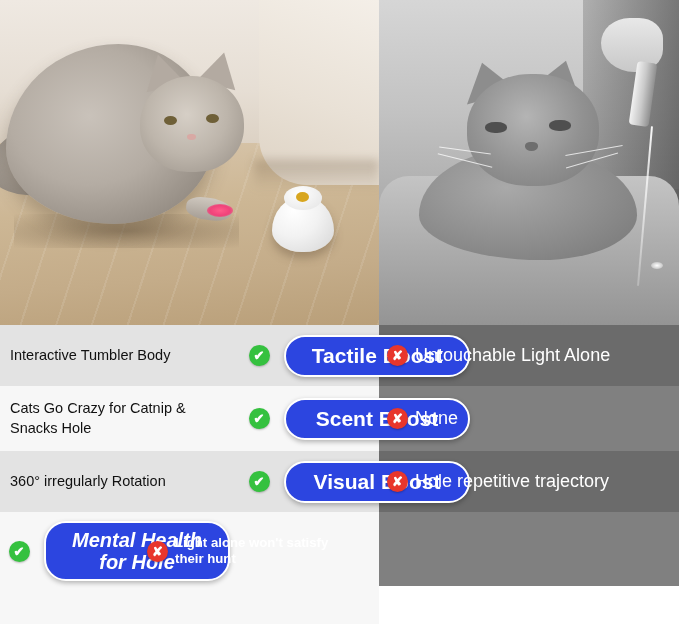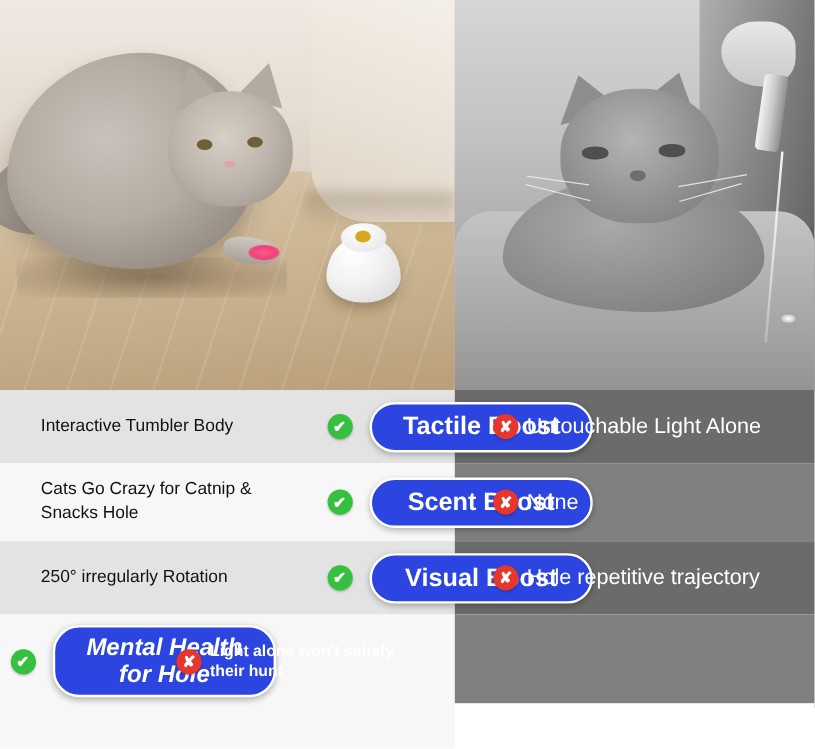--- a/index.html
+++ b/index.html
@@ -221,21 +221,20 @@
 
   .cell-left {
     width: 240px;
     box-sizing: border-box;
     display: flex;
     align-items: center;
     padding: 0 12px 0 10px;
     font-size: 14.5px;
     color: #111111;
     line-height: 1.35;
-    margin-left: 24px;
   }
   .cell-check {
     width: 38px;
     display: flex;
     align-items: center;
     justify-content: center;
     box-sizing: border-box;
   }
   .cell-badge {
     width: 101px;
@@ -411,21 +410,21 @@
       </div>
       <div class="cell-right">
         <span class="cross-icon">✘</span>
         <span class="right-text">None</span>
       </div>
     </div>
 
     <div class="row row-3 row-odd">
       <div class="bg-left"></div>
       <div class="bg-right"></div>
-      <div class="cell-left">250° irregularly Rotation</div>
+      <div class="cell-left">360° irregularly Rotation</div>
       <div class="cell-check">
         <span class="check-icon">✔</span>
       </div>
       <div class="cell-badge">
         <div class="pill">Visual Boost</div>
       </div>
       <div class="cell-right">
         <span class="cross-icon">✘</span>
         <span class="right-text">Hole repetitive trajectory</span>
       </div>

